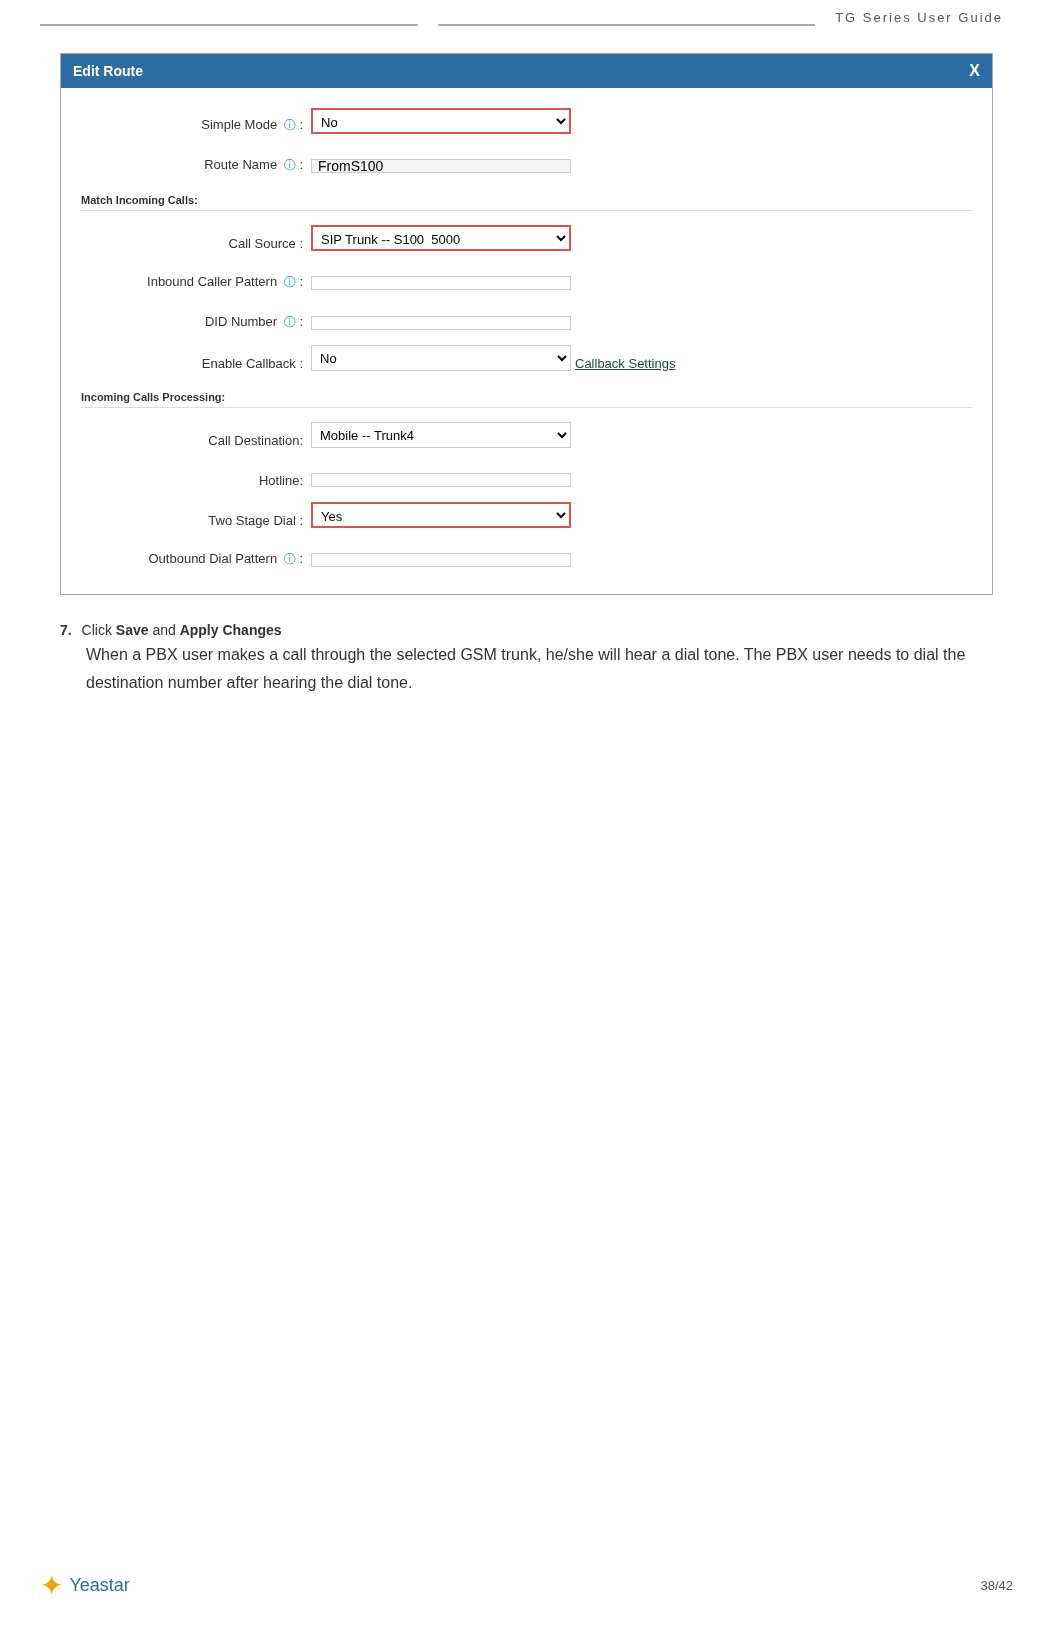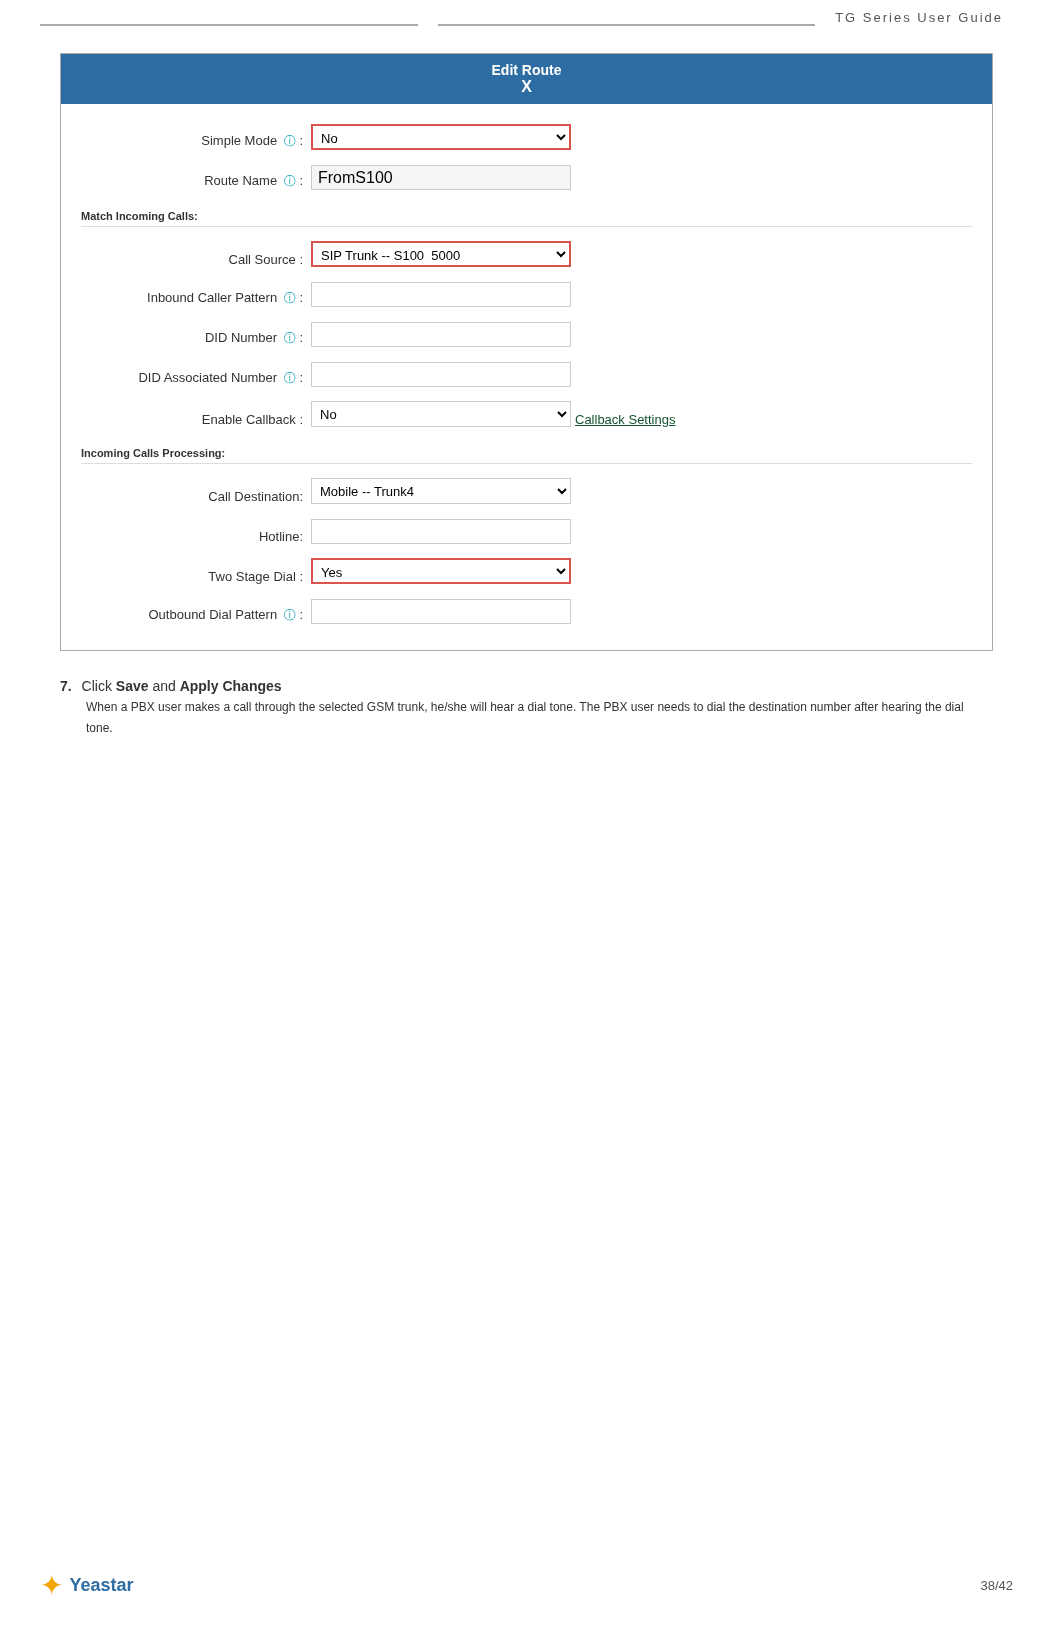--- a/index.html
+++ b/index.html
@@ -45,21 +45,20 @@
     }
     .dialog-header {
       background: #2e6da4;
       color: #fff;
       padding: 8px 12px;
       display: flex;
       justify-content: space-between;
       align-items: center;
       font-size: 14px;
       font-weight: bold;
-      flex-direction: column;
     }
     .dialog-close {
       color: #fff;
       font-size: 16px;
       cursor: pointer;
       font-weight: bold;
     }
     .dialog-body {
       padding: 16px 20px;
     }
@@ -83,24 +82,24 @@
       font-size: 12px;
       cursor: pointer;
       margin-left: 3px;
     }
     .form-control {
       flex: 1;
       max-width: 260px;
     }
     .form-control input[type="text"] {
       width: 100%;
-      height: 25px;
+      height: 14px;
       border: 1px solid #ccc;
       padding: 2px 6px;
-      font-size: 16px;
+      font-size: 14px;
       background: #fff;
     }
     .form-control select {
       width: 100%;
       height: 26px;
       border: 1px solid #ccc;
       padding: 4px 4px;
       font-size: 13px;
       background: #fff;
       appearance: auto;
@@ -135,21 +134,21 @@
     .step-text {
       font-size: 14px;
       line-height: 1.6;
     }
     .step-number {
       font-weight: bold;
       margin-right: 6px;
     }
     .step-desc {
       padding-left: 26px;
-      font-size: 12px;
+      font-size: 16px;
       line-height: 1.7;
       color: #333;
     }
 
     
     .page-footer {
       position: absolute;
       bottom: 24px;
       left: 0;
       right: 0;
@@ -163,21 +162,21 @@
       align-items: center;
       gap: 6px;
     }
     .logo-star {
       font-size: 28px;
       color: #f0a500;
     }
     .logo-text {
       font-size: 18px;
       color: #2e6da4;
-      font-weight: bold;
+      font-weight: normal;
     }
     .page-num {
       font-size: 13px;
       color: #555;
     }
   </style>
 </head>
 <body>
 
 <div class="header-lines">
@@ -248,29 +247,20 @@
       <div class="form-row">
         <div class="form-label">
           <span>DID Number</span>
           <span class="info-icon">ⓘ</span> :
         </div>
         <div class="form-control">
           <input type="text" value="" style="">
         </div>
       </div>
 
-      <div class="form-row">
-        <div class="form-label">
-          <span>DID Associated Number</span>
-          <span class="info-icon">ⓘ</span> :
-        </div>
-        <div class="form-control">
-          <input type="text" value="" style="">
-        </div>
-      </div>
 
       <div class="form-row">
         <div class="form-label">
           <span>Enable Callback :</span>
         </div>
         <div class="form-control">
           <select>
             <option>No</option>
             <option>Yes</option>
           </select>

